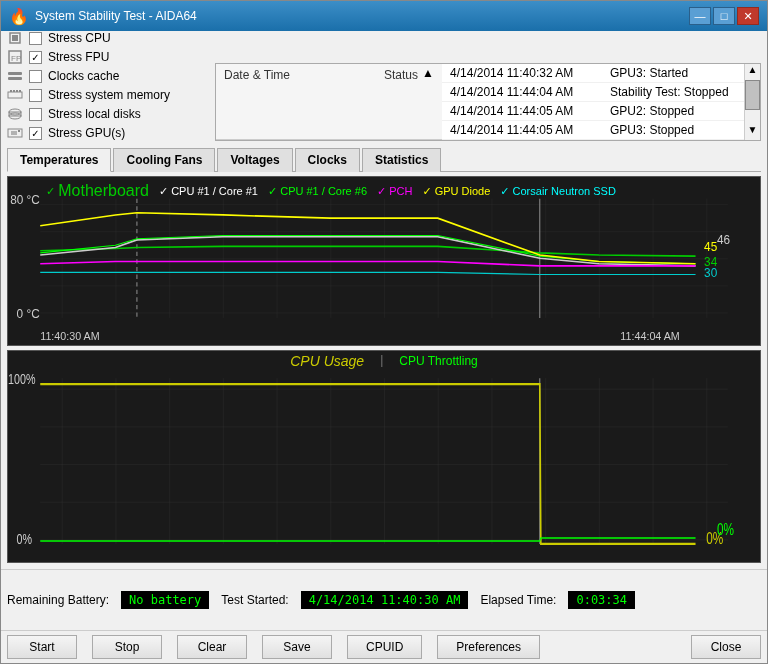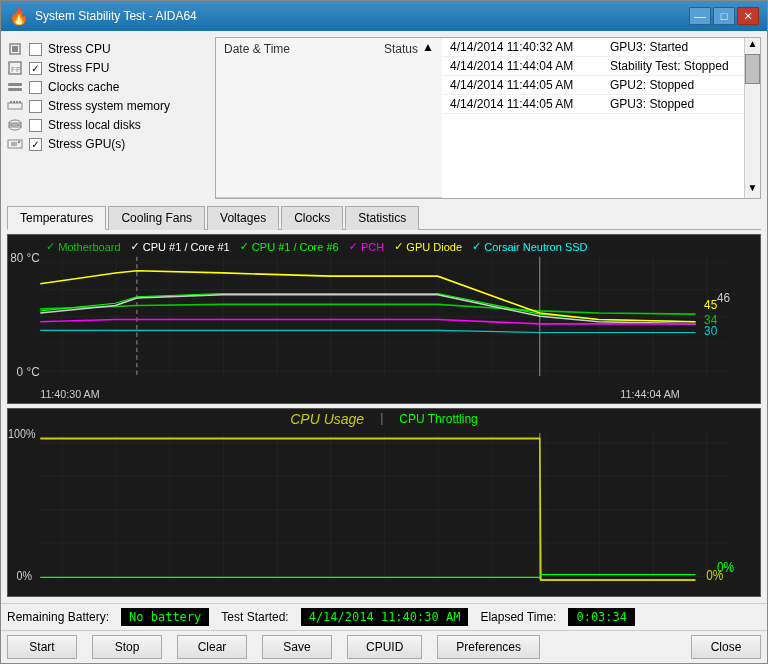--- a/index.html
+++ b/index.html
@@ -56,21 +56,22 @@
     .content-area {
       display: flex;
       flex-direction: column;
       flex: 1;
       padding: 6px;
       gap: 4px;
     }
     .top-section {
       display: flex;
       gap: 8px;
-      height: 162px;
+      height: 104px;
+      align-items: flex-end;
     }
     .stress-options {
       display: flex;
       flex-direction: column;
       gap: 3px;
       width: 200px;
       padding-top: 4px;
     }
     .stress-option {
       display: flex;
@@ -157,20 +158,21 @@
     .tab {
       padding: 4px 12px;
       border: 1px solid #aaa;
       border-bottom: none;
       background: #e0e0e0;
       cursor: pointer;
       font-size: 12px;
       margin-right: 2px;
       position: relative;
       top: 1px;
+      font-weight: bold;
     }
     .tab.active {
       background: #f0f0f0;
       border-bottom: 1px solid #f0f0f0;
       z-index: 1;
     }
     .graph-section {
       display: flex;
       flex-direction: column;
       flex: 1;
@@ -200,21 +202,21 @@
     .legend-item {
       display: flex;
       align-items: center;
       gap: 3px;
       font-size: 11px;
     }
     .status-bar {
       display: flex;
       align-items: center;
       gap: 12px;
-      padding: 4px 6px;
+      padding: 21px 6px;
       background: #f0f0f0;
       border-top: 1px solid #ccc;
       font-size: 12px;
     }
     .status-value {
       background: #000;
       color: #00ff00;
       padding: 2px 8px;
       font-size: 12px;
       font-family: monospace;
@@ -384,21 +386,21 @@
       <div class="tab">Statistics</div>
     </div>
 
     <div class="graph-section">
 
       <div class="temp-graph">
         
         <div class="graph-legend" style="position:absolute;top:2px;left:30px;right:4px;z-index:2;">
           <div class="legend-item">
             <span style="color:#00cc00; font-size:11px;">✓</span>
-            <span style="color:#00cc00; font-size:11px;">Motherboard</span>
+            <span style="color:#00cc00; font-size:16px;">Motherboard</span>
           </div>
           <div class="legend-item">
             <span style="color:#ffffff; font-size:11px;">✓</span>
             <span style="color:#ffffff; font-size:11px;">CPU #1 / Core #1</span>
           </div>
           <div class="legend-item">
             <span style="color:#00ff00; font-size:11px;">✓</span>
             <span style="color:#00ff00; font-size:11px;">CPU #1 / Core #6</span>
           </div>
           <div class="legend-item">

